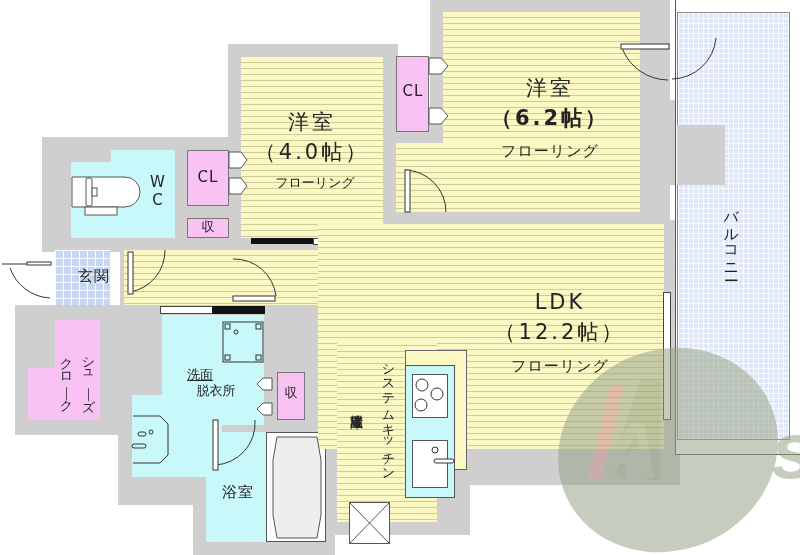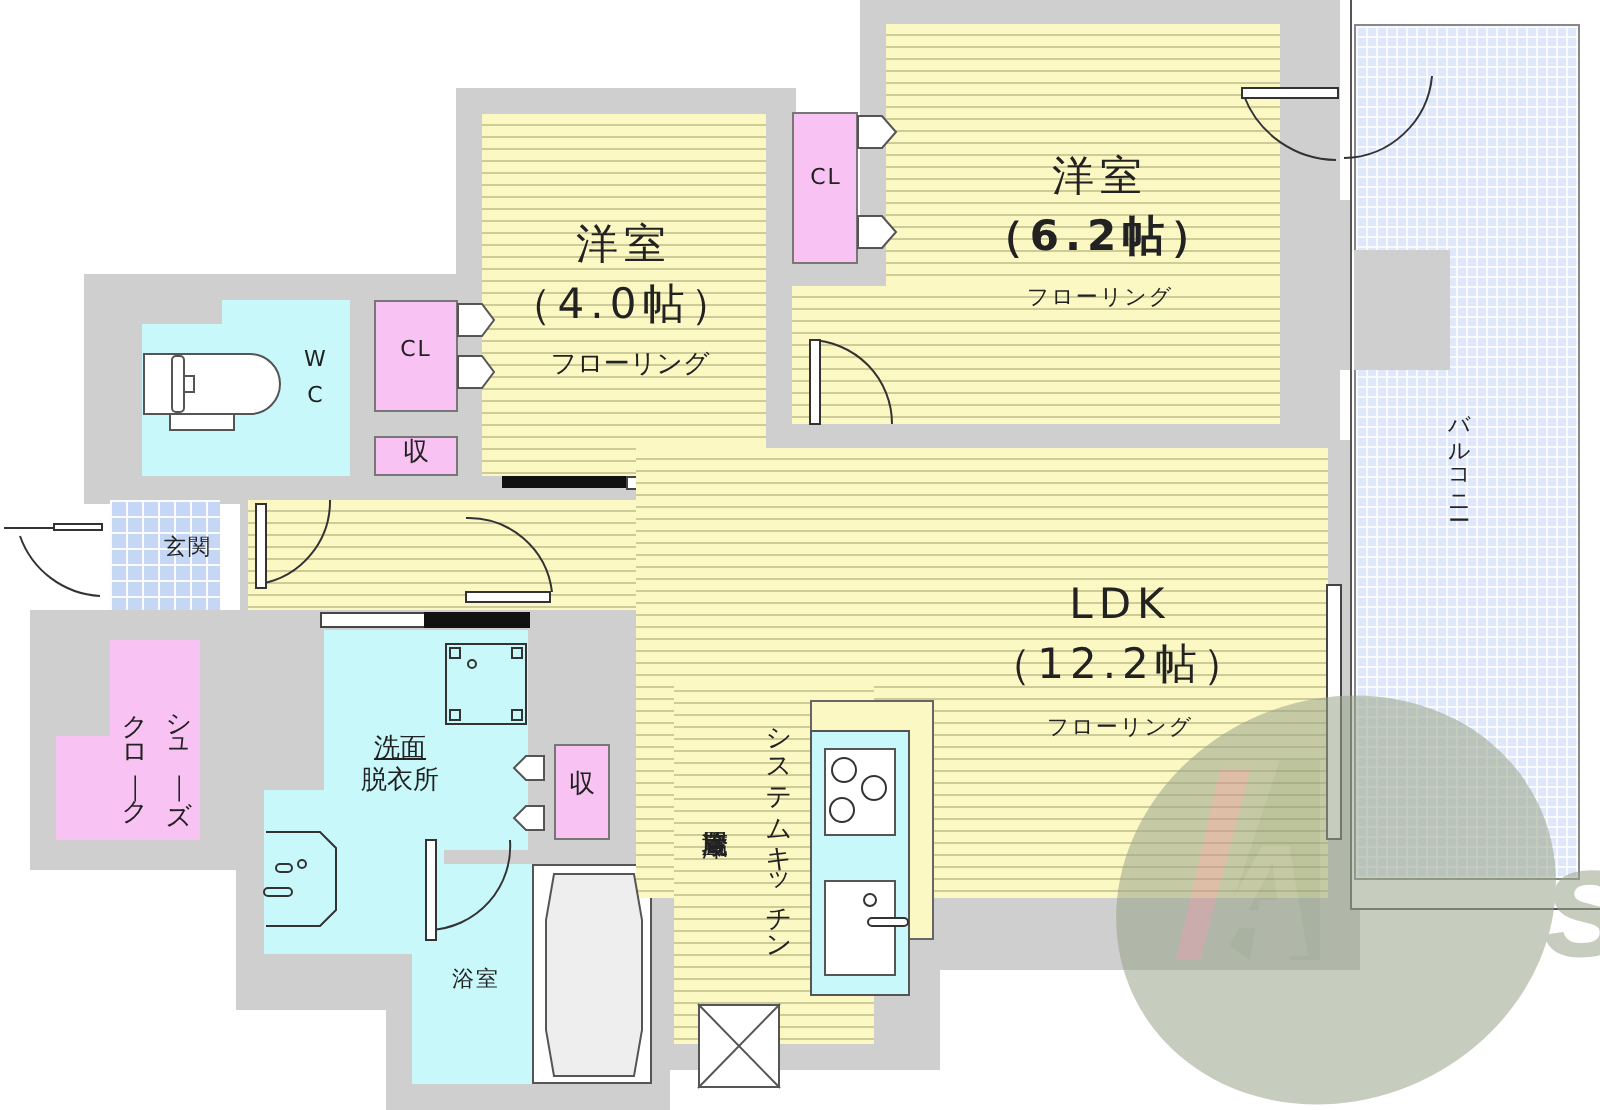--- a/index.html
+++ b/index.html
@@ -6,21 +6,21 @@
   body{width:800px;height:555px;position:relative;overflow:hidden;font-family:"DejaVu Sans","Liberation Sans",sans-serif;}
   .abs{position:absolute;}
   .wall{background:#cfcfcf;}
   .floor{background-color:#fbf8c4;background-image:repeating-linear-gradient(180deg,rgba(0,0,0,0) 0,rgba(0,0,0,0) 5px,#cdcb98 5px,#cdcb98 6px);}
   .wet{background:#c9f8fb;}
   .closet{background:#f8c2f2;border:1px solid #777;box-sizing:border-box;}
   .tile{background-color:#dfe8fa;background-image:linear-gradient(90deg,rgba(255,255,255,.8) 1px,transparent 1px),linear-gradient(180deg,rgba(255,255,255,.8) 1px,transparent 1px);background-size:5px 5px;}
   .entry-tile{background-color:#c5d7f5;background-image:linear-gradient(90deg,rgba(255,255,255,.9) 1px,transparent 1px),linear-gradient(180deg,rgba(255,255,255,.9) 1px,transparent 1px);background-size:8px 8px;}
   .lbl{position:absolute;color:#222;text-align:center;line-height:1.15;white-space:nowrap;}
   .big{font-size:21px;letter-spacing:3px;}
-  .mid{font-size:11px;letter-spacing:1px;}
+  .mid{font-size:15px;letter-spacing:1px;}
   .small{font-size:13px;}
   .vert{writing-mode:vertical-rl;text-orientation:upright;}
   .win-black{background:#111;}
   .win-white{background:#fff;border:1px solid #444;box-sizing:border-box;}
   svg{position:absolute;left:0;top:0;}
 </style>
 </head>
 <body>
 
 <div class="abs wall" style="left:228px;top:44px;width:170px;height:210px;"></div>
@@ -64,21 +64,21 @@
 <div class="lbl mid" style="left:56px;top:268px;width:76px;">玄関</div>
 
 <div class="abs closet" style="left:55px;top:320px;width:45px;height:100px;border:none;"></div>
 <div class="abs closet" style="left:28px;top:368px;width:35px;height:52px;border:none;"></div>
 <div class="lbl small vert" style="left:80px;top:348px;">シュ｜ズ</div>
 <div class="lbl small vert" style="left:58px;top:348px;">クロ｜ク</div>
 
 <div class="abs wet" style="left:162px;top:315px;width:102px;height:110px;"></div>
 <div class="abs wet" style="left:132px;top:395px;width:90px;height:82px;"></div>
 <div class="lbl small" style="left:170px;top:368px;width:60px;text-decoration:underline;">洗面</div>
-<div class="lbl small" style="left:170px;top:384px;width:60px;">脱衣所</div>
+<div class="lbl small" style="left:186px;top:384px;width:60px;">脱衣所</div>
 <div class="abs closet" style="left:277px;top:372px;width:28px;height:48px;"></div>
 <div class="lbl small" style="left:277px;top:386px;width:28px;">収</div>
 <div class="abs win-white" style="left:160px;top:306px;width:53px;height:8px;"></div>
 <div class="abs win-black" style="left:212px;top:306px;width:53px;height:8px;"></div>
 
 <div class="abs wet" style="left:206px;top:432px;width:62px;height:110px;"></div>
 <div class="abs" style="left:266px;top:432px;width:60px;height:110px;background:#fff;border:1px solid #555;box-sizing:border-box;"></div>
 <div class="lbl mid" style="left:208px;top:484px;width:60px;">浴室</div>
 
 <div class="abs floor" style="left:318px;top:224px;width:346px;height:225px;"></div>

